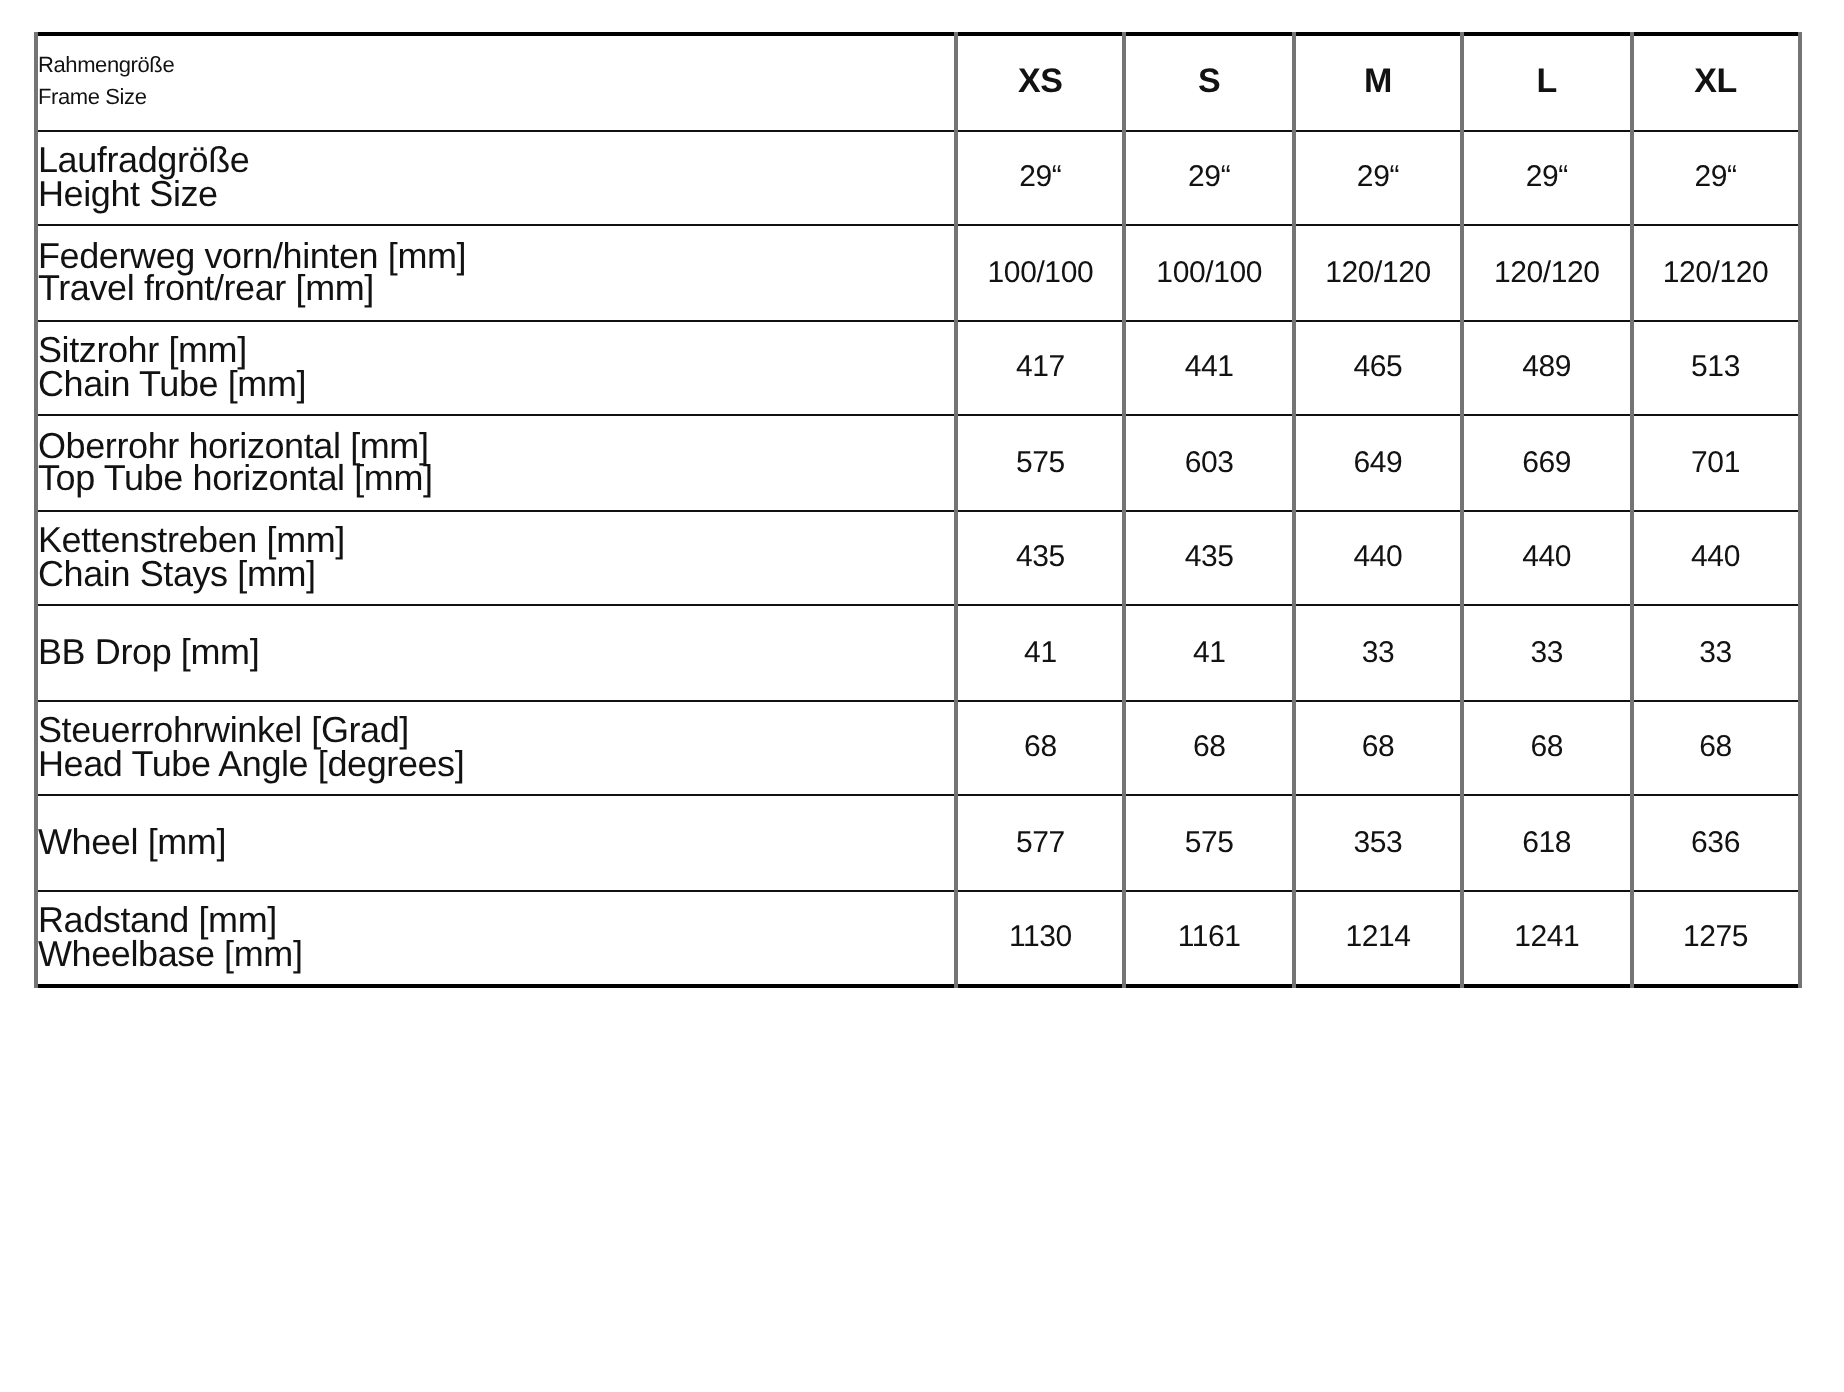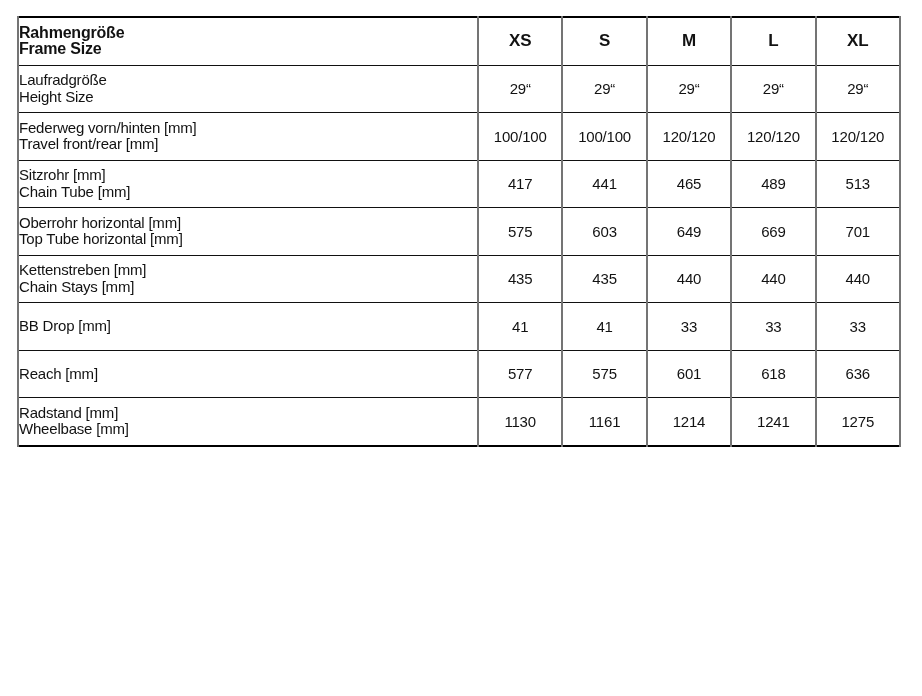--- a/index.html
+++ b/index.html
@@ -30,27 +30,27 @@
     border-left: 2px solid #747474;
     border-right: 2px solid #747474;
     height: 46.5px;
     padding: 0;
     vertical-align: middle;
     overflow: hidden;
   }
   .label-cell {
     text-align: left;
     padding: 2px 8px 2px 4px;
-    font-size: 15px;
+    font-size: 18px;
     line-height: 16.5px;
     letter-spacing: -0.2px;
   }
   .label-line { display: block; white-space: pre-wrap; }
   .label-line:empty { display: none; }
-  .header-cell { font-weight: bold; font-size: 16px; }
+  .header-cell { font-weight: normal; font-size: 11px; }
   th.size-head {
     font-weight: bold;
     font-size: 17px;
     text-align: center;
     letter-spacing: -0.2px;
   }
   .value-cell {
     text-align: center;
     font-size: 15px;
     letter-spacing: -0.2px;
@@ -143,26 +143,37 @@
 
       </td>
       <td class="value-cell">41</td>
       <td class="value-cell">41</td>
       <td class="value-cell">33</td>
       <td class="value-cell">33</td>
       <td class="value-cell">33</td>
     </tr>
     <tr>
       <td class="label-cell">
-        <span class="label-line">Reach [mm]</span>
+        <span class="label-line">Steuerrohrwinkel [Grad]</span>
+        <span class="label-line">Head Tube Angle [degrees]</span>
+      </td>
+      <td class="value-cell">68</td>
+      <td class="value-cell">68</td>
+      <td class="value-cell">68</td>
+      <td class="value-cell">68</td>
+      <td class="value-cell">68</td>
+    </tr>
+    <tr>
+      <td class="label-cell">
+        <span class="label-line">Wheel [mm]</span>
 
       </td>
       <td class="value-cell">577</td>
       <td class="value-cell">575</td>
-      <td class="value-cell">601</td>
+      <td class="value-cell">353</td>
       <td class="value-cell">618</td>
       <td class="value-cell">636</td>
     </tr>
     <tr>
       <td class="label-cell">
         <span class="label-line">Radstand [mm]</span>
         <span class="label-line">Wheelbase [mm]</span>
       </td>
       <td class="value-cell">1130</td>
       <td class="value-cell">1161</td>

